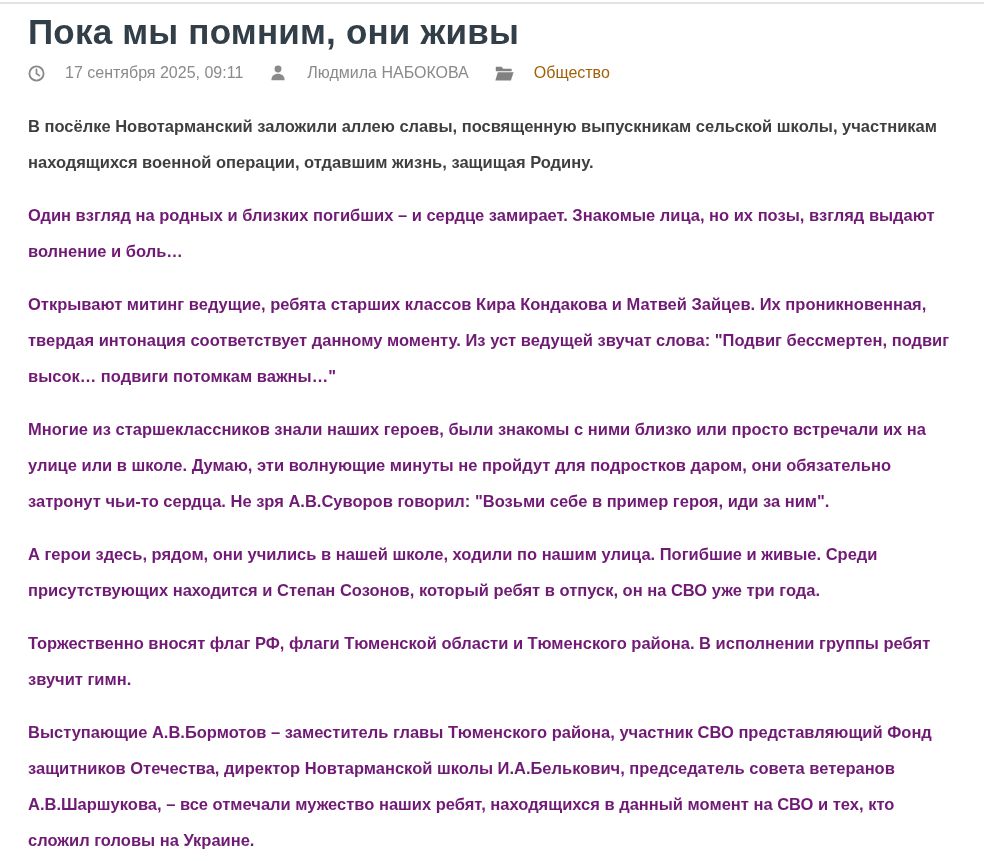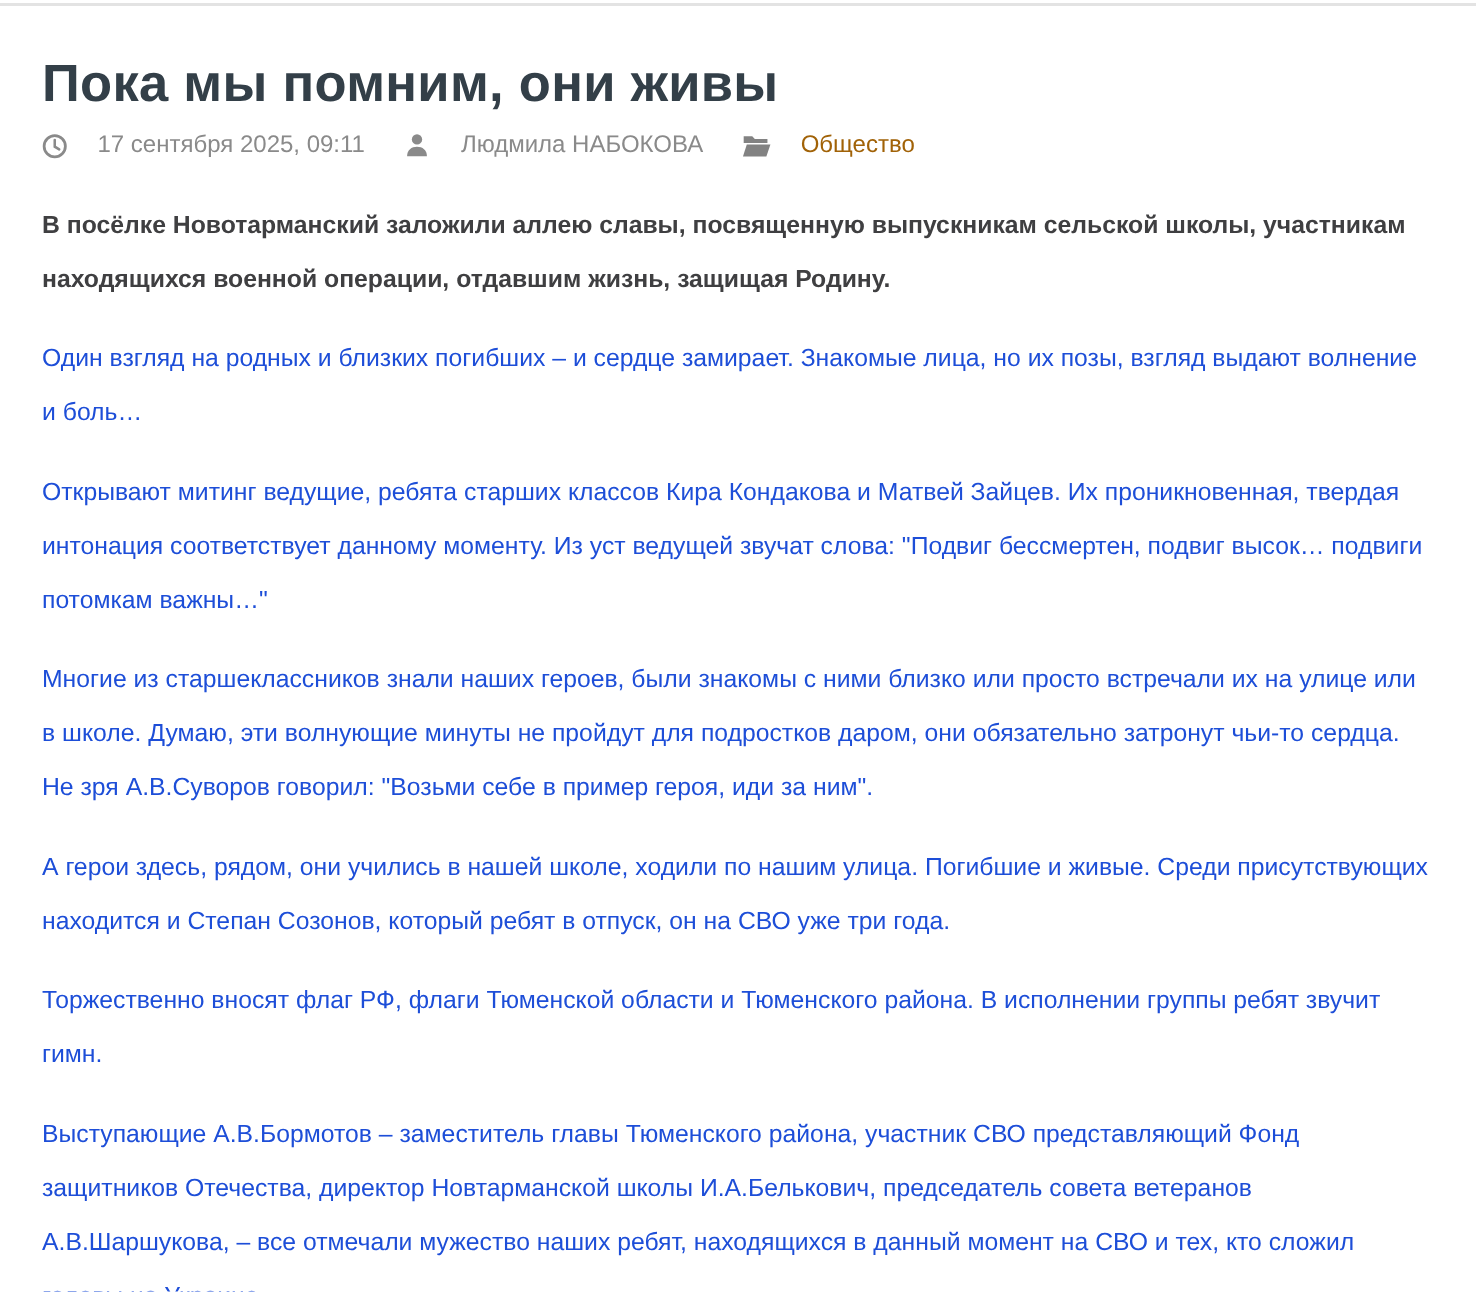--- a/index.html
+++ b/index.html
@@ -16,21 +16,21 @@
   }
   .top-divider {
     height: 0;
     border-top: 2px solid #e3e3e3;
     margin-top: 2px;
   }
   .container {
     padding: 0 32px 0 28px;
   }
   h1.page-title {
-    margin: 32px 0 12px 0;
+    margin: 8px 0 12px 0;
     font-size: 35px;
     line-height: 1.15;
     font-weight: 700;
     color: #333f48;
     letter-spacing: 0.2px;
   }
   .meta-row {
     display: flex;
     align-items: center;
     gap: 26px;
@@ -54,22 +54,22 @@
     margin: 26px 0 16px 0;
     font-size: 16.5px;
     line-height: 36px;
     font-weight: 700;
     color: #3f3f41;
   }
   p.body-par {
     margin: 17px 0;
     font-size: 16.5px;
     line-height: 36px;
-    font-weight: 400;
-    color: #1d4ed8;
+    font-weight: 700;
+    color: #701a75;
   }
 </style>
 </head>
 <body>
 
 <div class="top-divider"></div>
 
 <div class="container">
   <article>
 

